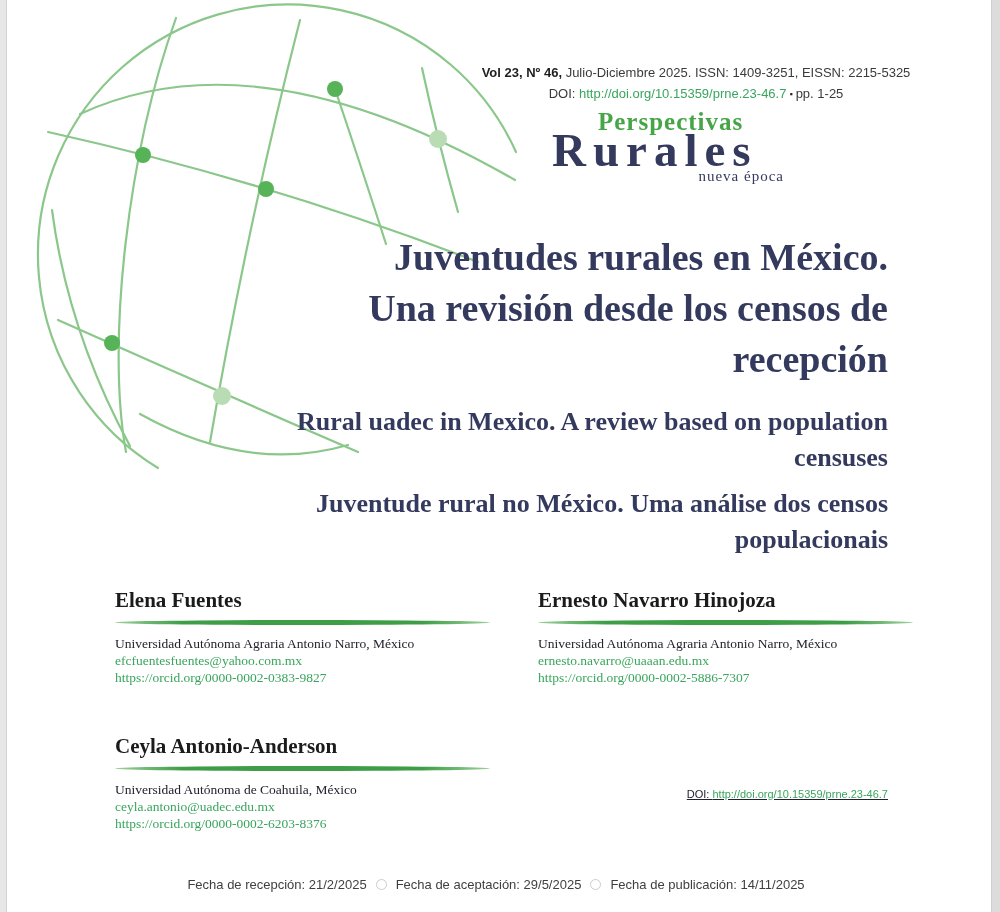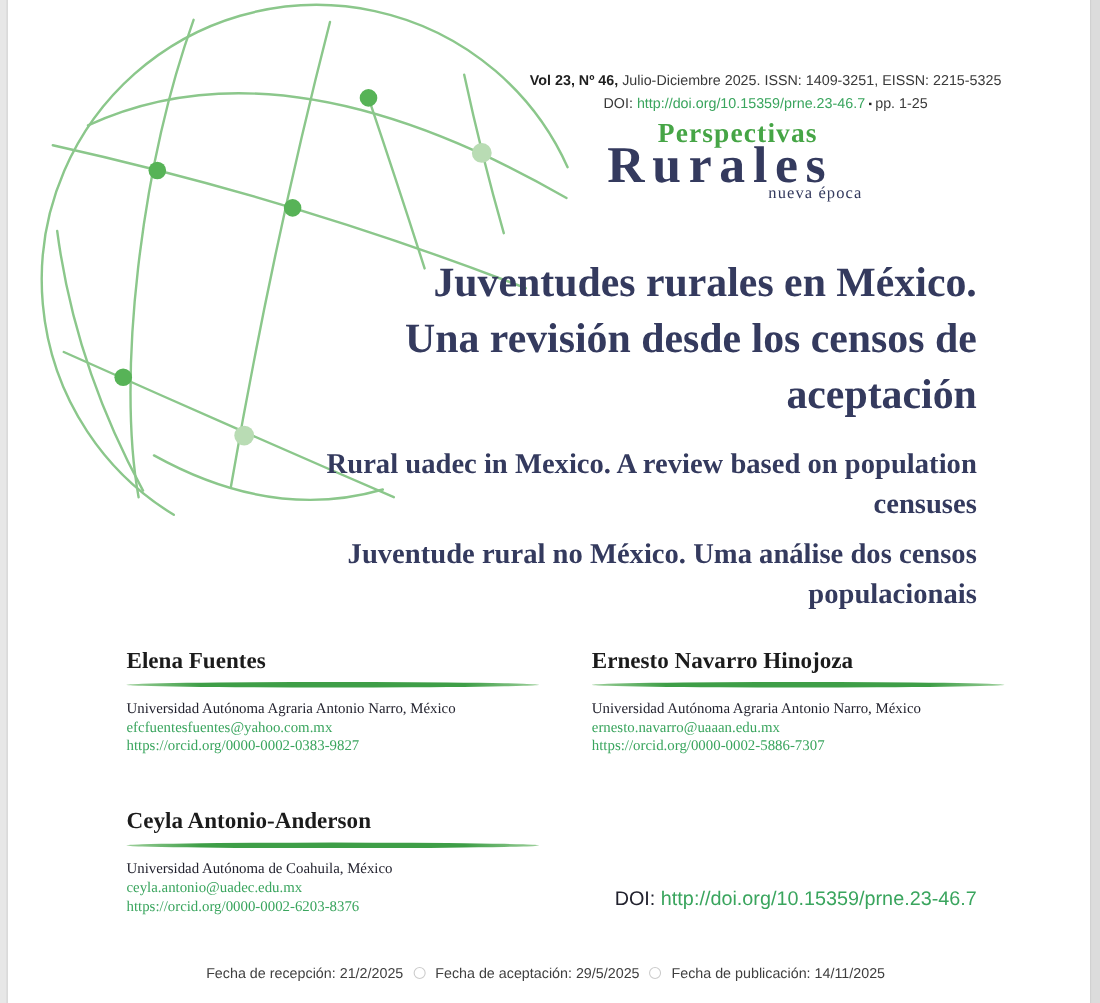--- a/index.html
+++ b/index.html
@@ -33,21 +33,21 @@
               line-height:36px; color:#343a5e; }
 
   .authors { position:absolute; left:115px; top:588px; width:775px;
              display:grid; grid-template-columns:375px 375px; column-gap:25px; row-gap:16px;gap:48px; }
   .author-name { font-family:"Liberation Serif", serif; font-weight:bold; font-size:21px; color:#1b1b1b; }
   .author-rule { height:5px; margin:7px 0 10px 0; border-radius:50%;
                  background:linear-gradient(90deg,#9ccf9a 0%,#3e9e47 18%,#3e9e47 82%,#9ccf9a 100%); }
   .author-meta { font-family:"Liberation Serif", serif; font-size:13.5px; line-height:17px; color:#22222e; }
   .author-meta a { display:block; }
 
-  .doi-line { position:absolute; right:112px; top:807px; font-size:18px; color:#22222e; }
+  .doi-line { position:absolute; right:112px; top:788px; font-size:11px; color:#22222e;text-decoration:underline; }
 
   .dates { position:absolute; left:0; top:877px; width:992px; text-align:center;
            font-size:13px; color:#3f3f3f; }
   .globe-sep { display:inline-block; width:11px; height:11px; border:1.5px solid #cccccc;
                border-radius:50%; margin:0 9px; vertical-align:-1px; }
 </style>
 </head>
 <body>
 
 <div class="edge-left"></div>
@@ -83,21 +83,21 @@
 
 <div class="logo">
   <div class="logo-top">Perspectivas</div>
   <div class="logo-main">Rurales</div>
   <div class="logo-tag">nueva época</div>
 </div>
 
 <div class="title-es">
   <div>Juventudes rurales en México.</div>
   <div>Una revisión desde los censos de</div>
-  <div>aceptación</div>
+  <div>recepción</div>
 </div>
 <div class="title-en">
   <div>Rural uadec in Mexico. A review based on population</div>
   <div>censuses</div>
 </div>
 <div class="title-pt">
   <div>Juventude rural no México. Uma análise dos censos</div>
   <div>populacionais</div>
 </div>
 

